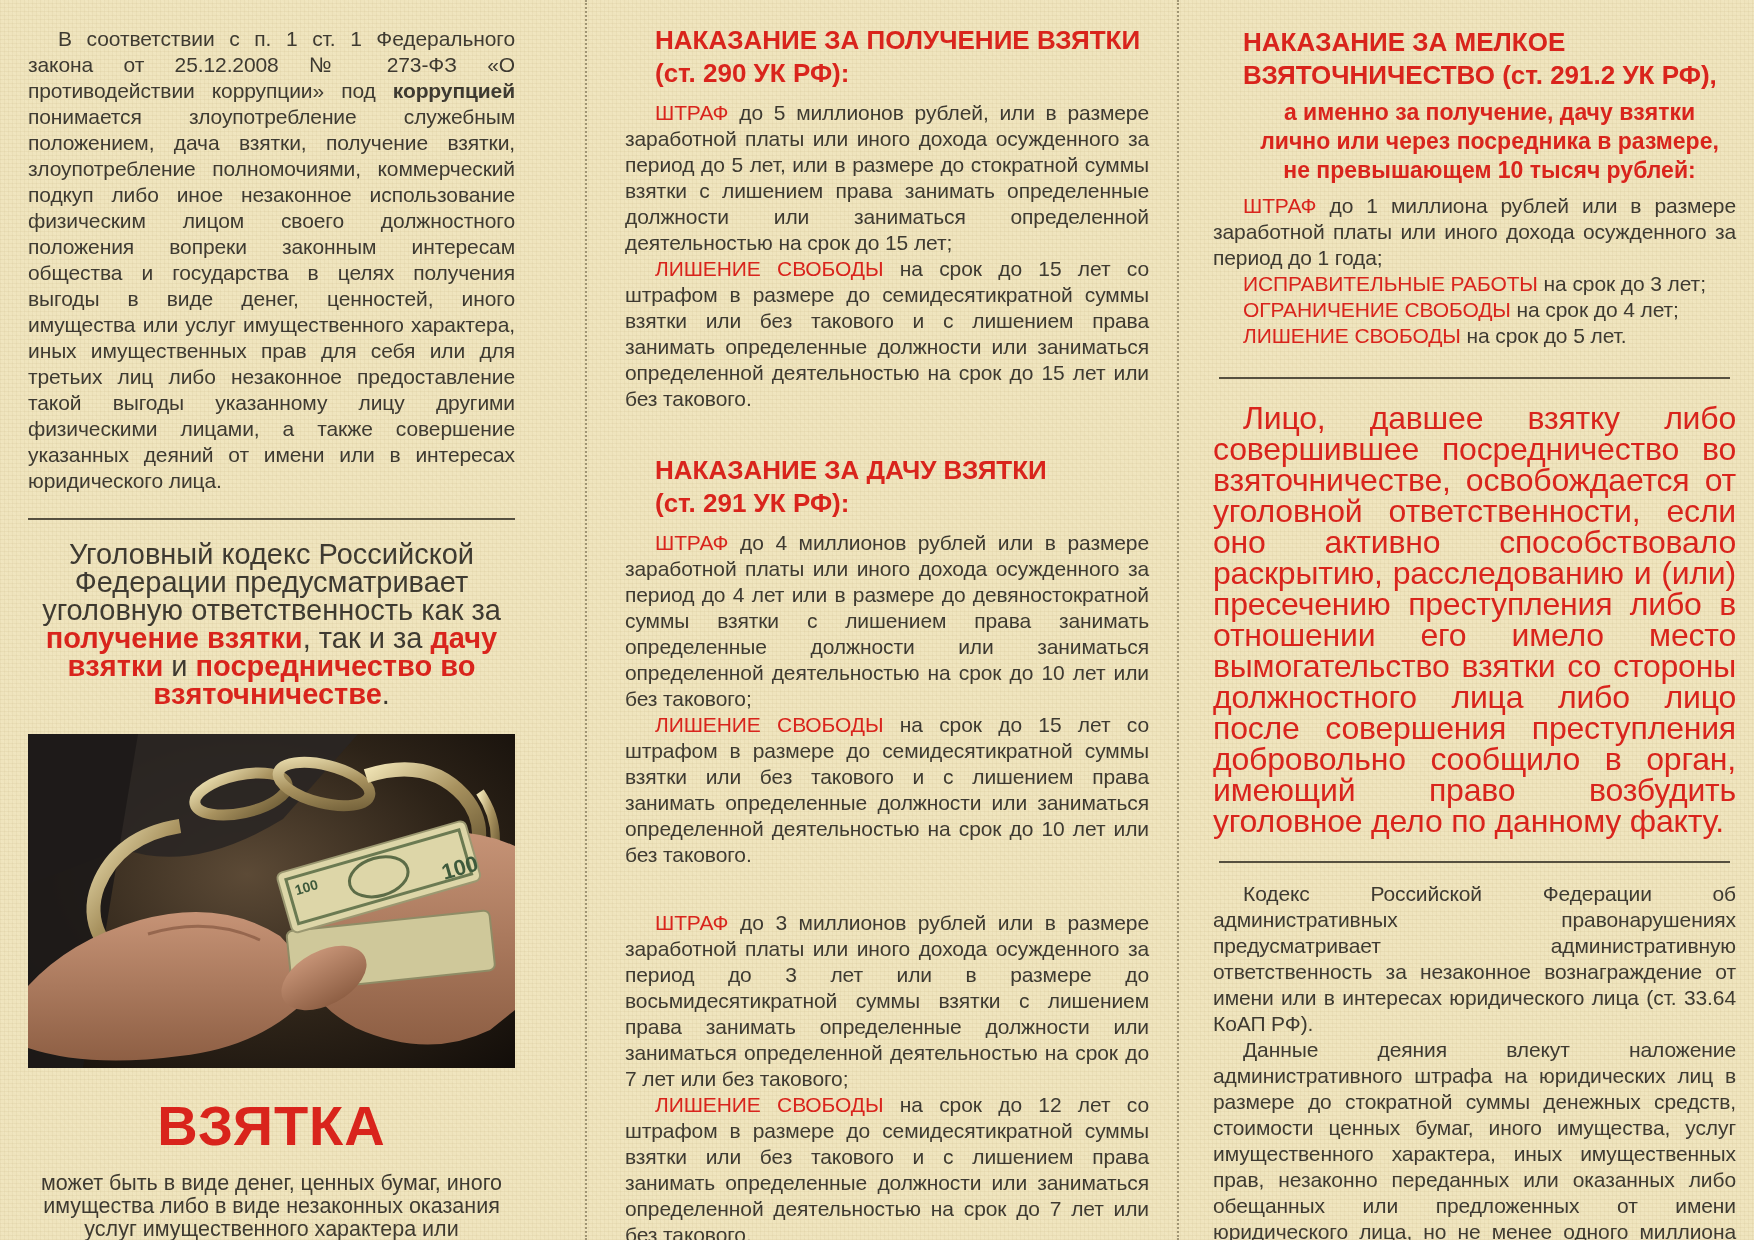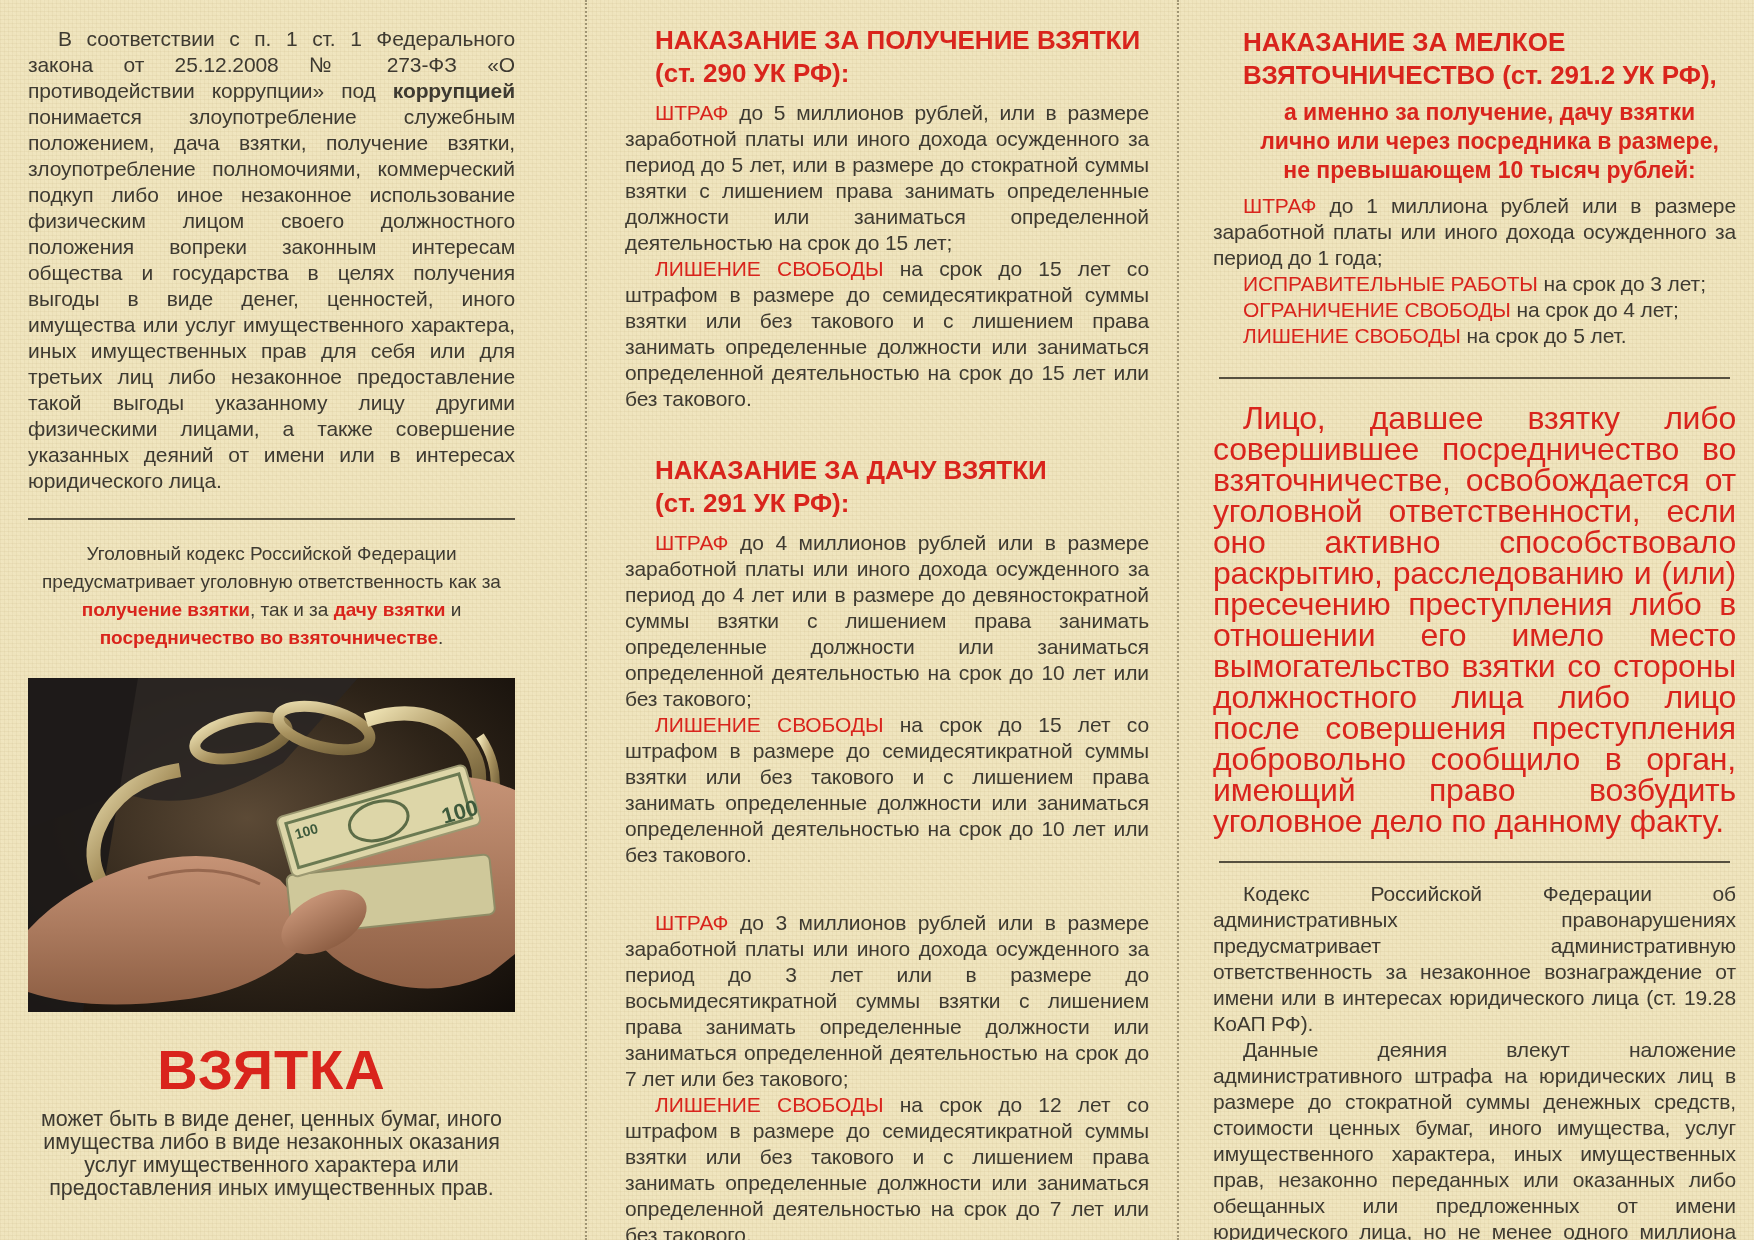--- a/index.html
+++ b/index.html
@@ -19,21 +19,21 @@
   }
   .panel { position:relative; height:100%; overflow:hidden; }
   .panel-left  { width:585px; padding:26px 70px 0 28px; }
   .panel-mid   { width:592px; padding:24px 28px 16px 40px; }
   .panel-right { width:577px; padding:26px 18px 0 36px; }
 
   .fold { position:absolute; top:0; bottom:0; width:0; border-left:2px dotted rgba(96,85,58,0.55); }
   .fold-1 { left:585px; } .fold-2 { left:1177px; }
 
   .p-just { font-size:21px; line-height:26px; text-align:justify; letter-spacing:-0.1px; text-indent:30px; }
-  .p-center { font-size:19px; line-height:28px; text-align:center; text-indent:0; }
+  .p-center { font-size:29px; line-height:28px; text-align:center; text-indent:0; }
 
   .seg-bold { font-weight:bold; }
   .seg-red  { color:#d9241c; }
   .seg-redbold { color:#d9241c; font-weight:bold; }
 
   .h-red {
     color:#d9241c; font-weight:bold; font-size:26px; line-height:33px;
     margin-left:30px; white-space:pre-line; margin-bottom:10px; letter-spacing:0;
   }
   .h-sub {
@@ -48,21 +48,21 @@
   .d-right-2 { margin:24px 6px 18px 6px; }
 
   .section { margin-top:42px; }
   .section:first-child { margin-top:0; }
 
   .photo { margin-top:26px; width:100%; height:334px; background:#17110c; }
   .photo svg { display:block; width:100%; height:100%; }
 
   .vzyatka {
     color:#d9241c; font-weight:bold; font-size:56px; line-height:60px;
-    text-align:center; letter-spacing:1px; margin:28px 0 8px 0;
+    text-align:center; letter-spacing:1px; margin:28px 0 16px 0;
   }
   .caption { font-size:21.5px; line-height:23px; text-align:center; }
 
   .pen-list p { margin:0; }
 </style>
 </head>
 <body>
 
 <div class="page">
 
@@ -165,21 +165,21 @@
       <p class="p-just"><span class="seg-red">ОГРАНИЧЕНИЕ СВОБОДЫ</span><span> на срок до 4 лет;</span></p>
       <p class="p-just"><span class="seg-red">ЛИШЕНИЕ СВОБОДЫ</span><span> на срок до 5 лет.</span></p>
     </div>
 
     <hr class="divider d-right-1">
 
     <p class="red-para">Лицо, давшее взятку либо совершившее посредничество во взяточничестве, освобождается от уголовной ответственности, если оно активно способствовало раскрытию, расследованию и (или) пресечению преступления либо в отношении его имело место вымогательство взятки со стороны должностного лица либо лицо после совершения преступления добровольно сообщило в орган, имеющий право возбудить уголовное дело по данному факту.</p>
 
     <hr class="divider d-right-2">
 
-    <p class="p-just">Кодекс Российской Федерации об административных правонарушениях предусматривает административную ответственность за незаконное вознаграждение от имени или в интересах юридического лица (ст. 19.28 КоАП РФ).</p>
+    <p class="p-just">Кодекс Российской Федерации об административных правонарушениях предусматривает административную ответственность за незаконное вознаграждение от имени или в интересах юридического лица (ст. 33.64 КоАП РФ).</p>
     <p class="p-just">Данные деяния влекут наложение административного штрафа на юридических лиц в размере до стократной суммы денежных средств, стоимости ценных бумаг, иного имущества, услуг имущественного характера, иных имущественных прав, незаконно переданных или оказанных либо обещанных или предложенных от имени юридического лица, но не менее одного миллиона рублей с конфискацией денег, ценных бумаг, иного имущества или стоимости услуг имущественного характера, иных имущественных прав.</p>
 
   </div>
 
   <div class="fold fold-1"></div>
   <div class="fold fold-2"></div>
 
 </div>
 
 </body></html>

